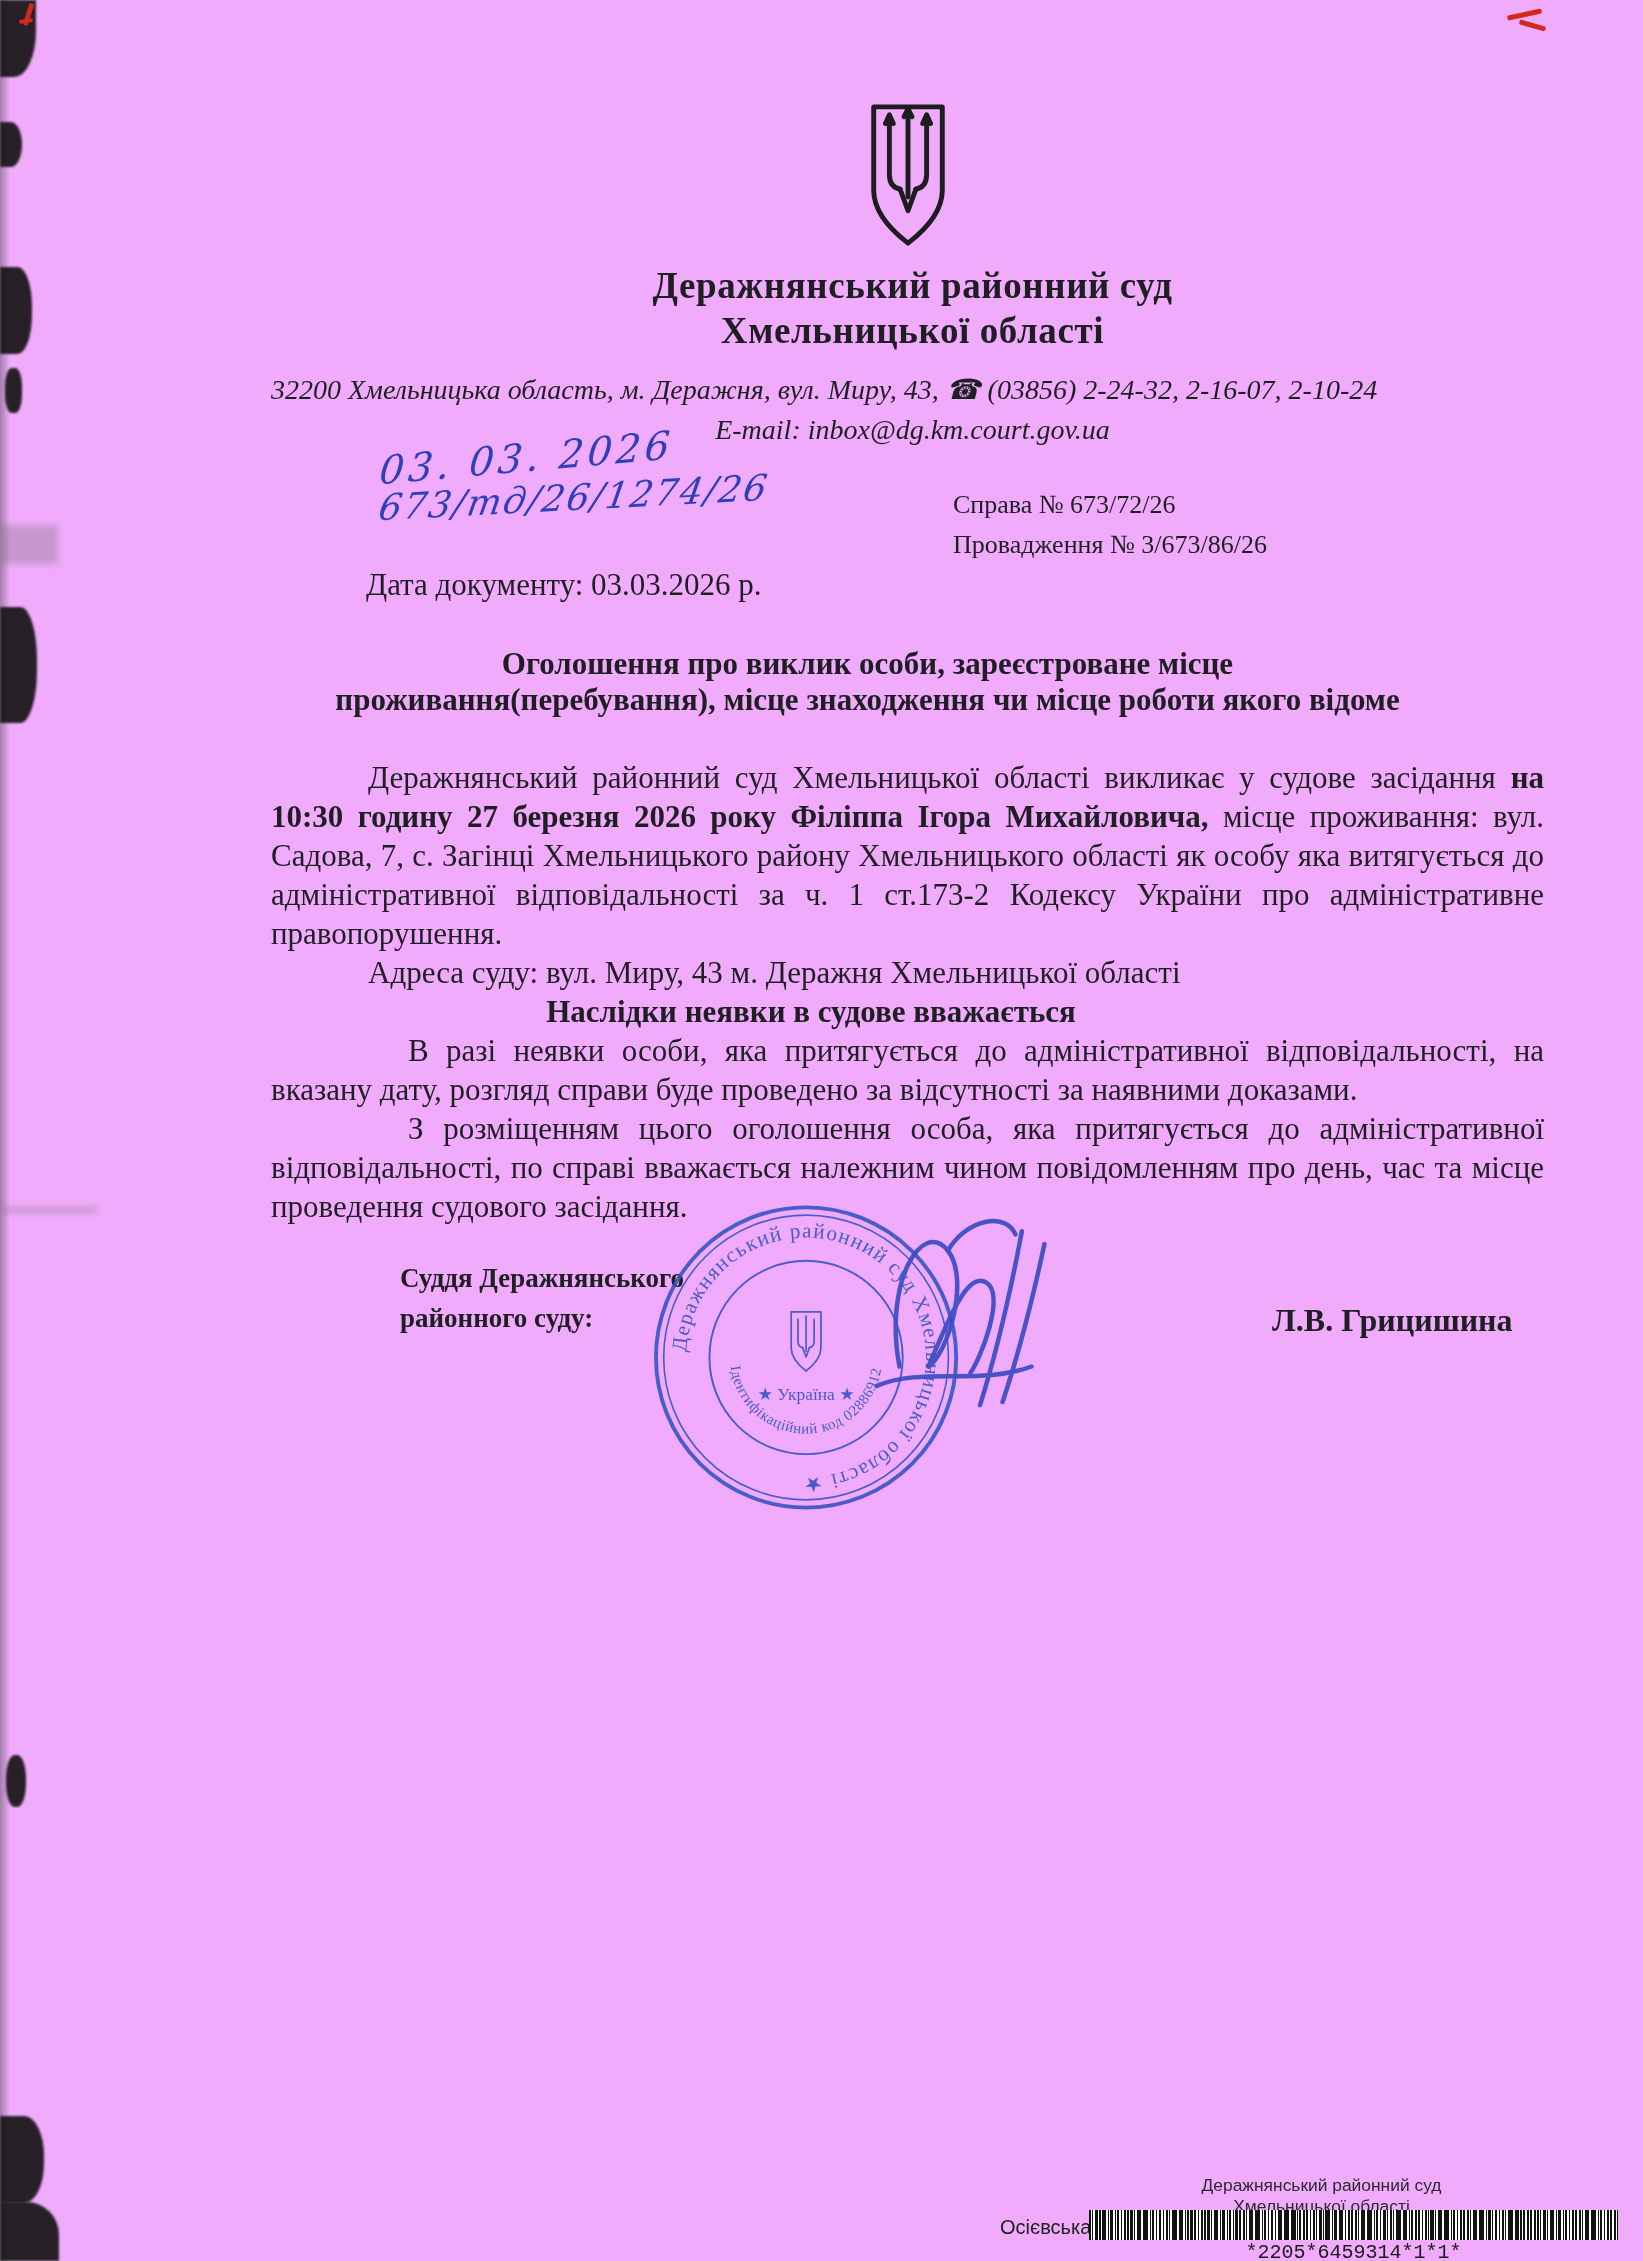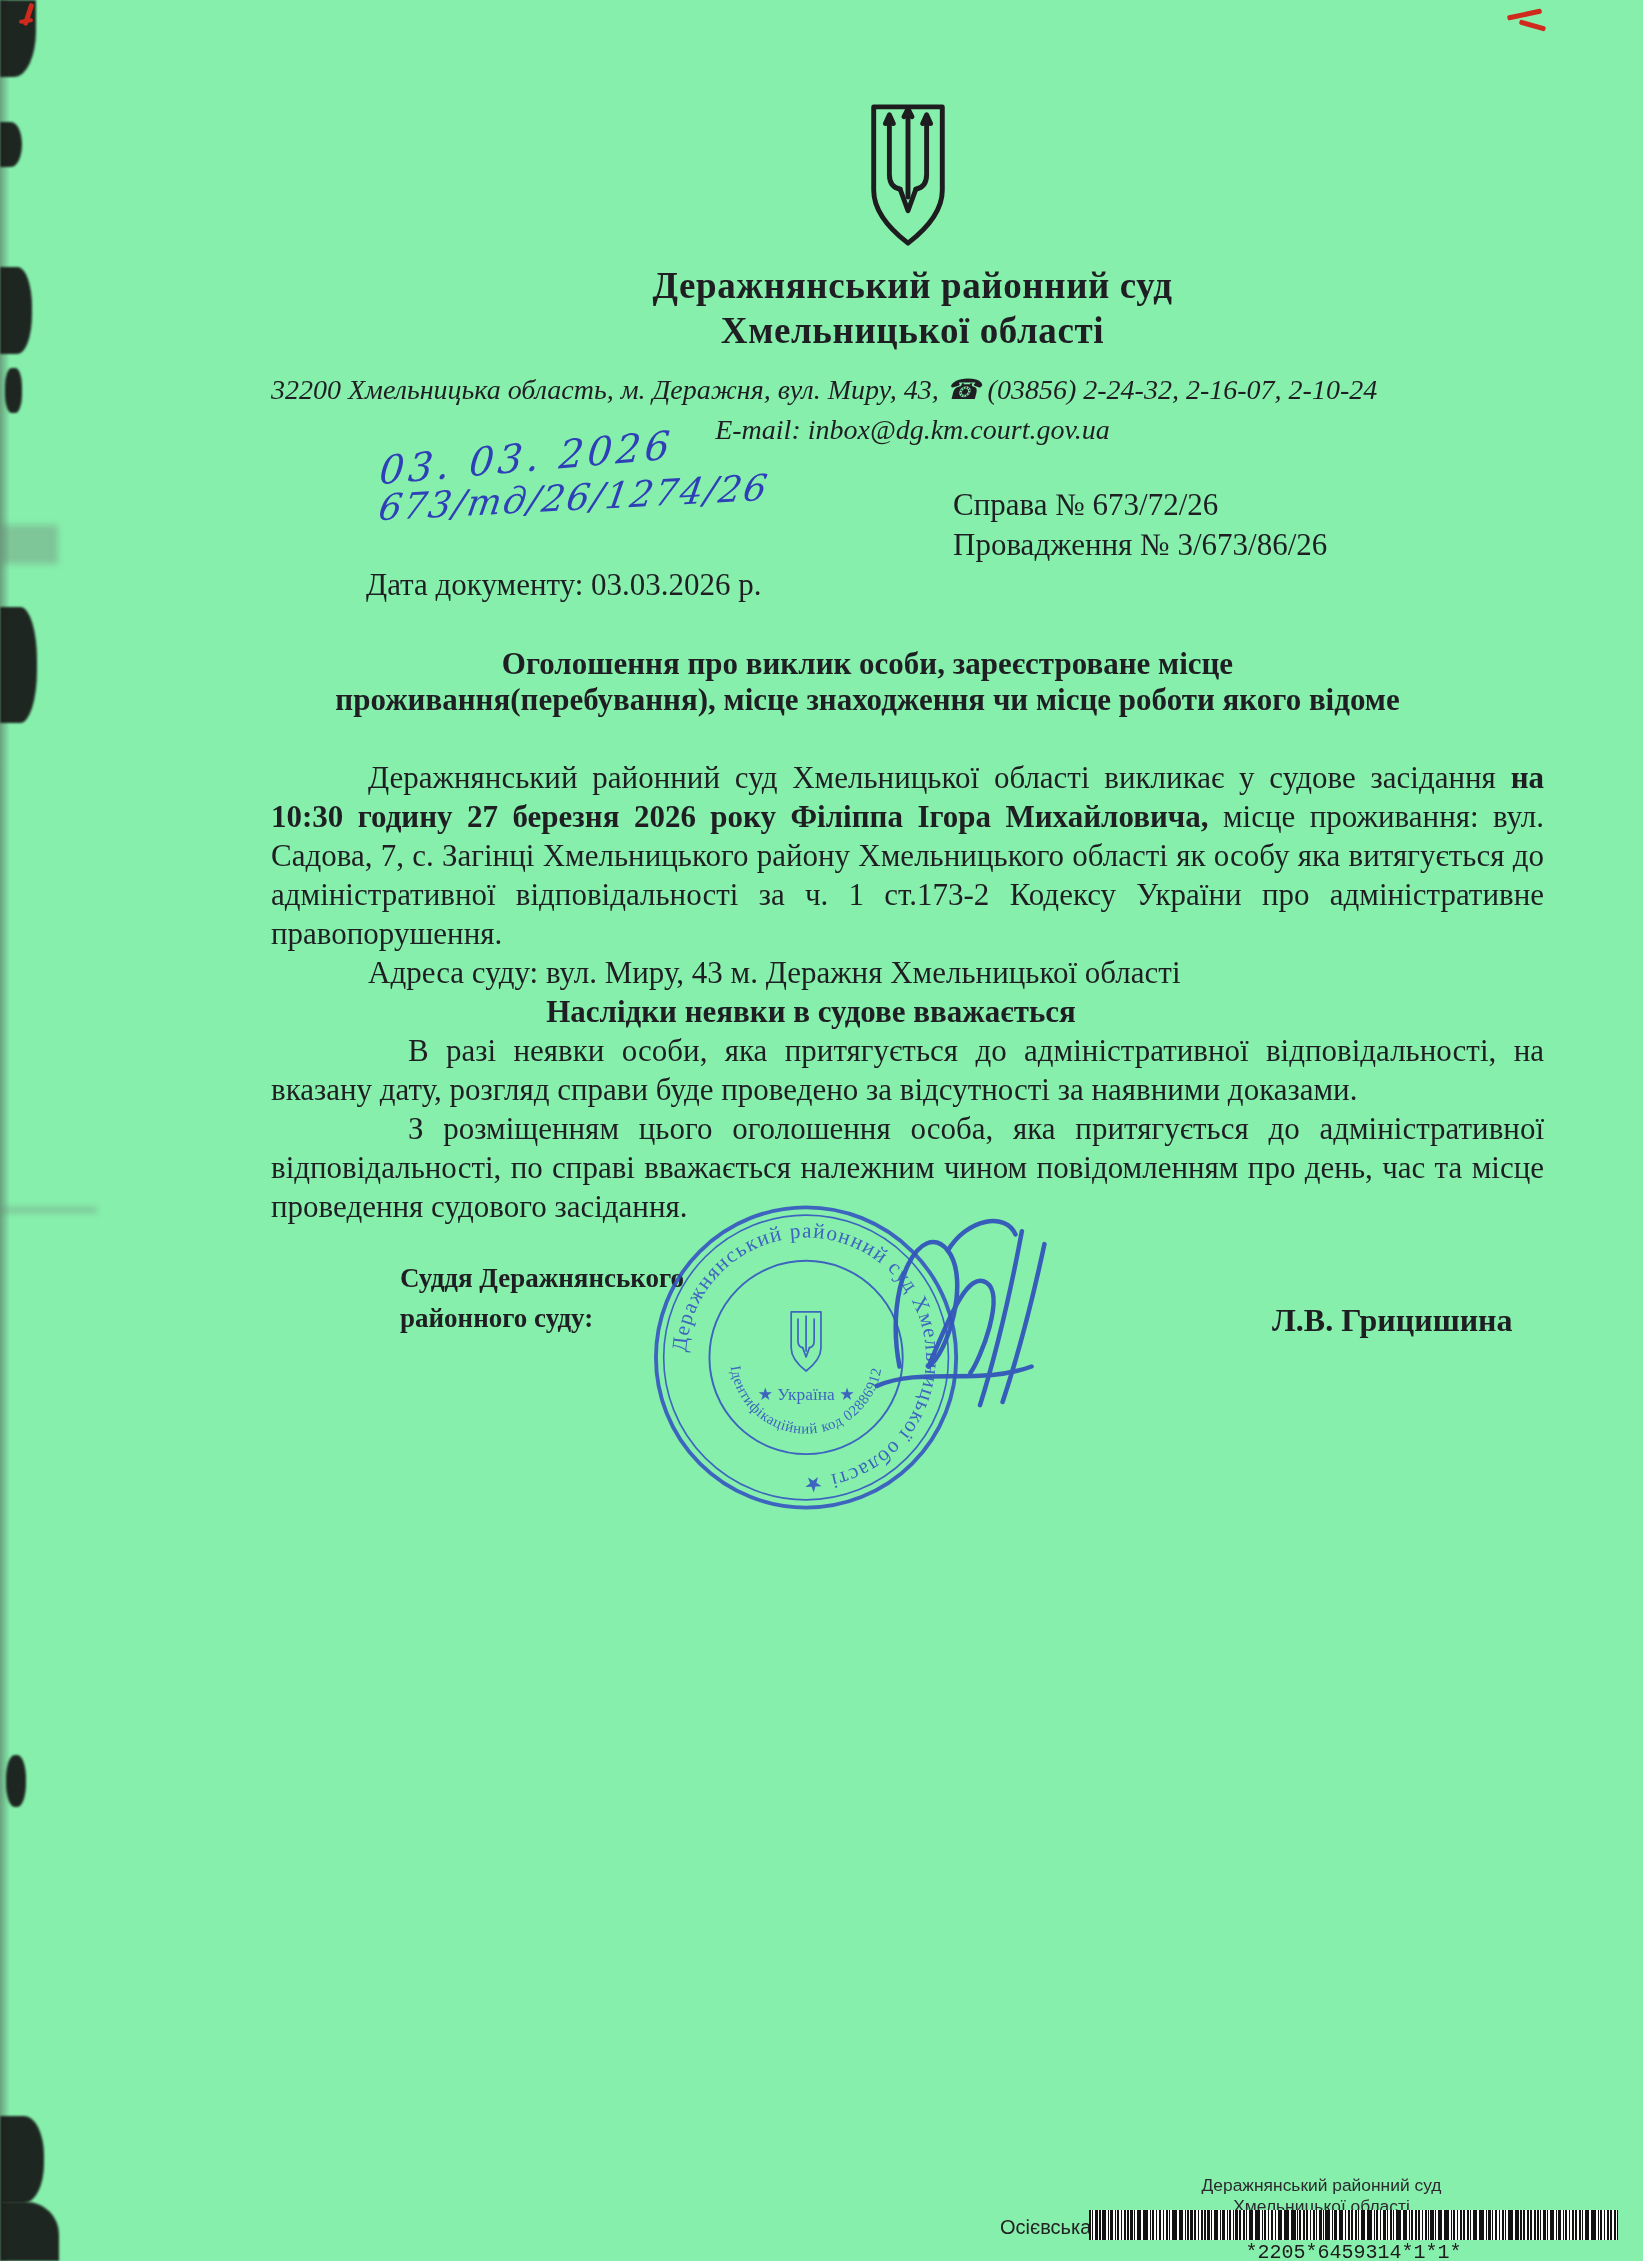--- a/index.html
+++ b/index.html
@@ -1,19 +1,19 @@
 <!DOCTYPE html>
 <html style="font-size:10.3px"><head>
 <meta charset="utf-8">
 <style>
   * { margin:0; padding:0; box-sizing:border-box; }
   html,body { background:#d8d8d4; }
   .page {
     position:relative; width:1644px; height:2261px;
-    background:#86efac; overflow:hidden;
+    background:#f0abfc; overflow:hidden;
     font-family:"Liberation Serif", serif; color:#1f1f23;
   }
   .page::before{
     content:""; position:absolute; left:0; top:0; width:10.3px; height:100%;
     background:linear-gradient(90deg, rgba(70,70,70,.45), rgba(0,0,0,0)); z-index:5;
   }
   .b { font-weight:700; }
 
   
   .smudge { position:absolute; background:#161616; filter:blur(1px); opacity:.92; z-index:6; }
@@ -44,21 +44,21 @@
   .email-line { position:absolute; left:271px; top:414px; width:1283px; text-align:center;
                 font-size:28px; font-style:italic; }
 
   
   .handwriting { position:absolute; left:379px; top:431px; color:#2e3fb8; z-index:3;
                  font-family:"DejaVu Serif", serif; font-style:italic; }
   .hw1 { font-size:39px; letter-spacing:3.9px; transform:rotate(-5deg) skewX(-10deg); }
   .hw2 { font-size:36px; letter-spacing:1.9px; transform:rotate(-3deg) skewX(-12deg); margin-top:1.3px; }
 
   
-  .case-block { position:absolute; left:953px; top:485px; font-size:31px; line-height:40px; }
+  .case-block { position:absolute; left:953px; top:485px; font-size:26px; line-height:40px; }
   .date-line { position:absolute; left:366px; top:567px; font-size:31px; }
 
   
   .doc-title { position:absolute; left:271px; top:646px; width:1270px; padding-right:77px;
                text-align:center; font-size:31px; font-weight:700; line-height:36px; }
   .body-text { position:absolute; left:271px; top:758px; width:1273px;
                font-size:31px; line-height:39px; }
   .body-text p { margin:0; }
   .just { text-align:justify; }
   .indent1 { text-indent:97px; }

